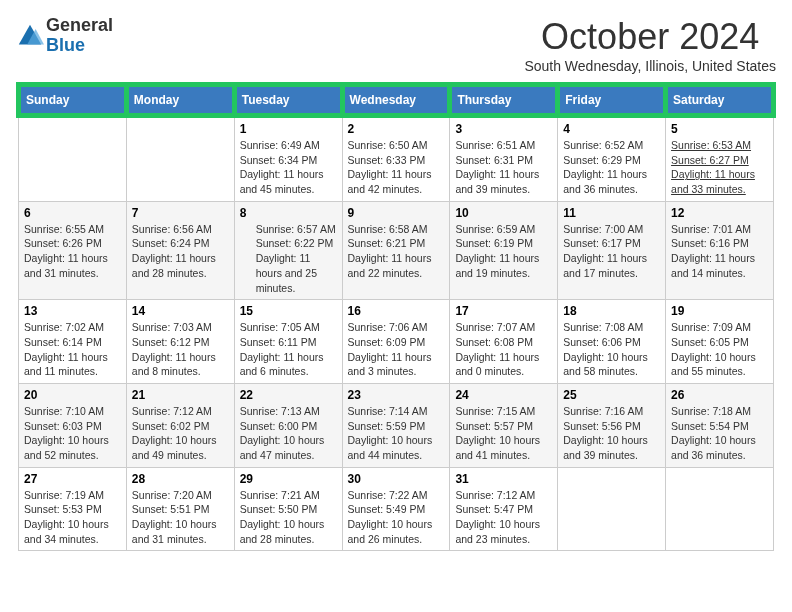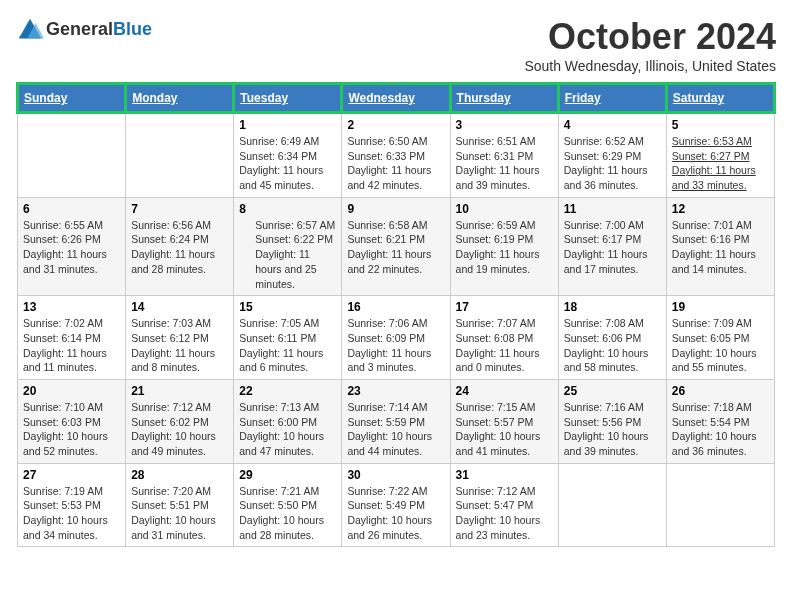--- a/index.html
+++ b/index.html
@@ -15,21 +15,21 @@
       justify-content: space-between;
       align-items: flex-start;
       margin-bottom: 8px;
     }
     .logo {
       display: flex;
       align-items: center;
     }
     .logo-text {
       display: flex;
-      flex-direction: row;
+      flex-direction: column;
       line-height: 1.1;
     }
     .logo-general {
       font-size: 18px;
       font-weight: bold;
       color: #333;
     }
     .logo-blue {
       font-size: 18px;
       font-weight: bold;
@@ -38,41 +38,41 @@
     .logo-icon {
       width: 28px;
       height: 28px;
       margin-right: 2px;
     }
     .title-block {
       text-align: right;
     }
     .month-title {
       font-size: 36px;
-      font-weight: bold;
+      font-weight: normal;
       color: #333;
+      text-align: center;
     }
     .location {
       font-size: 14px;
       color: #333;
     }
     .calendar {
       width: 100%;
       border-collapse: collapse;
       font-size: 11px;
     }
     .calendar th {
       background-color: #3a7abf;
       color: #fff;
       text-align: left;
       padding: 6px 5px;
       font-size: 12px;
       font-weight: bold;
-      border: 3px solid #22c55e;
-      text-decoration: underline;
+      border: 5px solid #22c55e;
     }
     .calendar td {
       border: 1px solid #ccc;
       vertical-align: top;
       padding: 4px 5px;
       width: 107px;
       min-height: 80px;
       background: #fff;
     }
     .calendar tr:nth-child(even) td {

